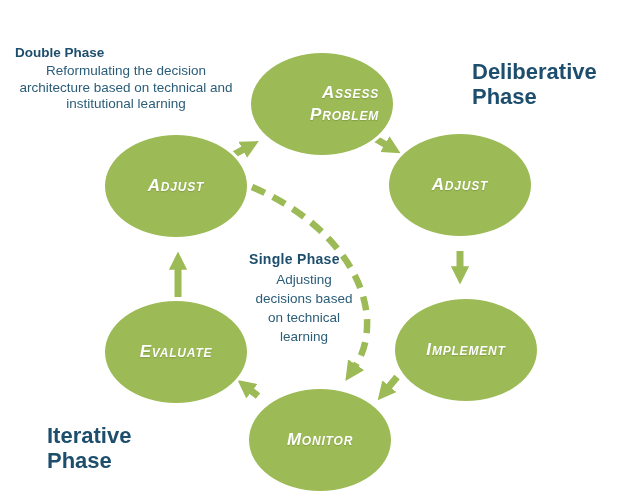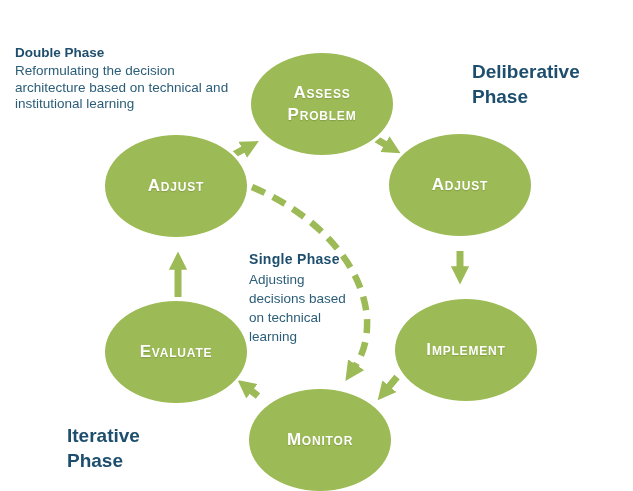--- a/index.html
+++ b/index.html
@@ -40,21 +40,22 @@
     position: absolute;
     width: 148px;
     height: 108px;
     background: var(--node-fill);
     border: 3px solid var(--node-border);
     border-radius: 50%;
     z-index: 2;
     display: flex;
     align-items: center;
     justify-content: center;
-    text-align: center;
+    text-align: right;
+    font-style: italic;
   }
   .node .node-label {
     color: var(--node-text);
     font-weight: bold;
     font-size: 17px;
     line-height: 1.3;
     font-variant: small-caps;
     letter-spacing: 0.8px;
     padding: 0 14px;
     text-shadow: 0 1px 1px rgba(90,110,40,0.35);
@@ -70,33 +71,34 @@
   .loop-title {
     color: var(--heading-blue);
     font-weight: bold;
     font-size: 13.5px;
     margin-bottom: 3px;
   }
   .loop-desc {
     color: var(--body-blue);
     font-size: 13.5px;
     line-height: 16.5px;
+    text-align: center;
   }
   .block-double-loop { left: 15px; top: 45px; width: 222px; }
   .block-single-loop { left: 249px; top: 251px; width: 110px; }
   .block-single-loop .loop-title { font-size: 14px; letter-spacing: 0.3px; }
   .block-single-loop .loop-desc { line-height: 19px; }
   .phase-label {
     color: var(--heading-blue);
     font-weight: bold;
-    font-size: 19px;
+    font-size: 22px;
     line-height: 25px;
   }
   .block-deliberative { left: 472px; top: 59px; width: 150px; }
-  .block-iterative    { left: 47px;  top: 423px; width: 115px; margin-left: 20px; }
+  .block-iterative    { left: 47px;  top: 423px; width: 115px; }
 </style>
 </head>
 <body>
 
 <div class="canvas">
 
   <svg class="arrow-layer" viewBox="0 0 633 491" xmlns="http://www.w3.org/2000/svg">
     <defs>
       <marker id="ah" viewBox="0 0 10 10" refX="2" refY="5" markerWidth="2.6" markerHeight="2.6" orient="auto">
         <path d="M0,0 L10,5 L0,10 z"></path>

